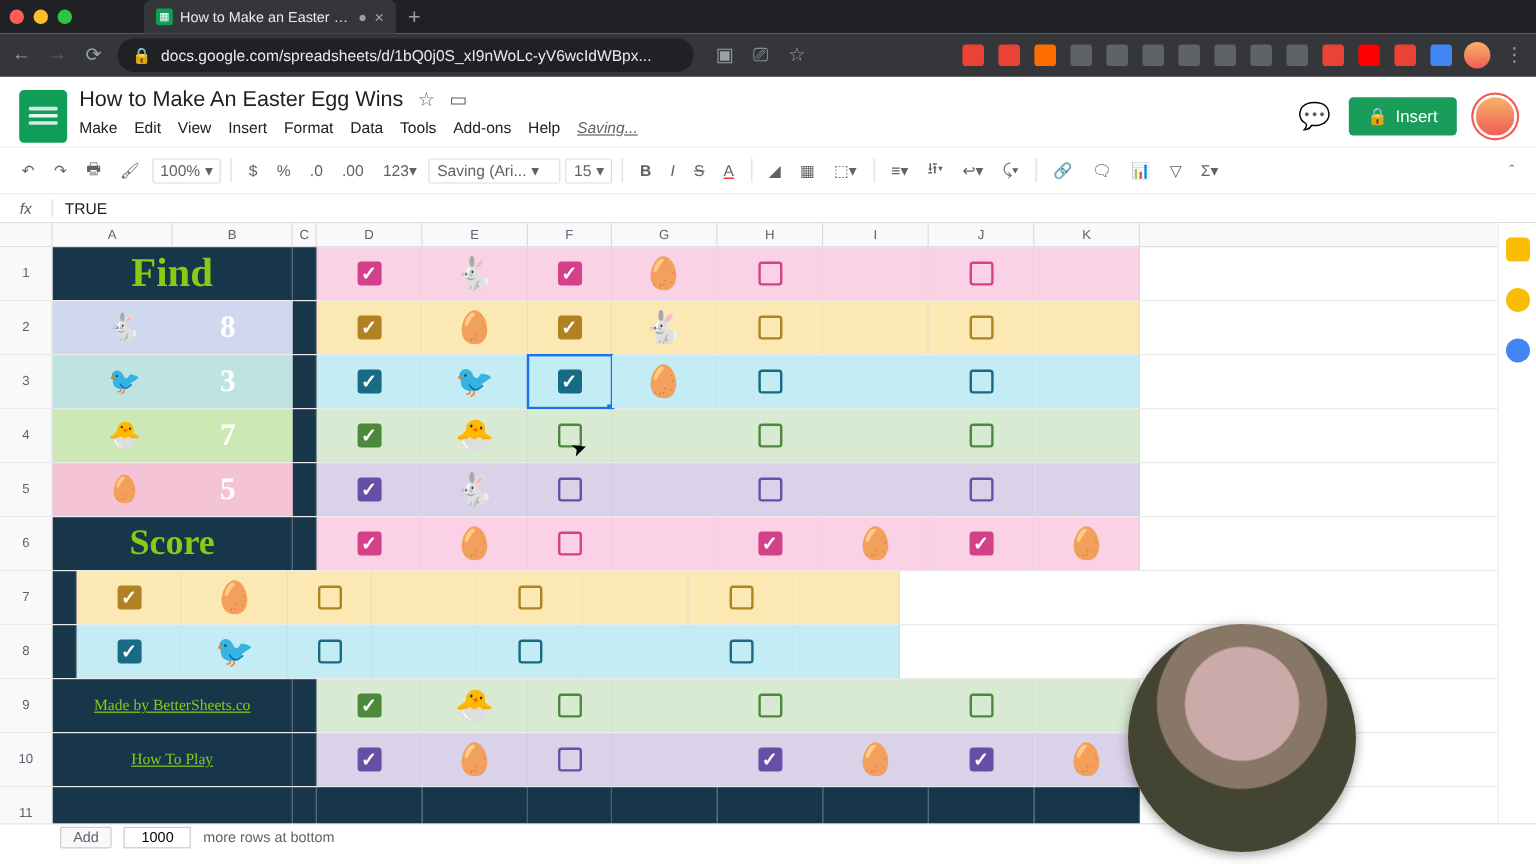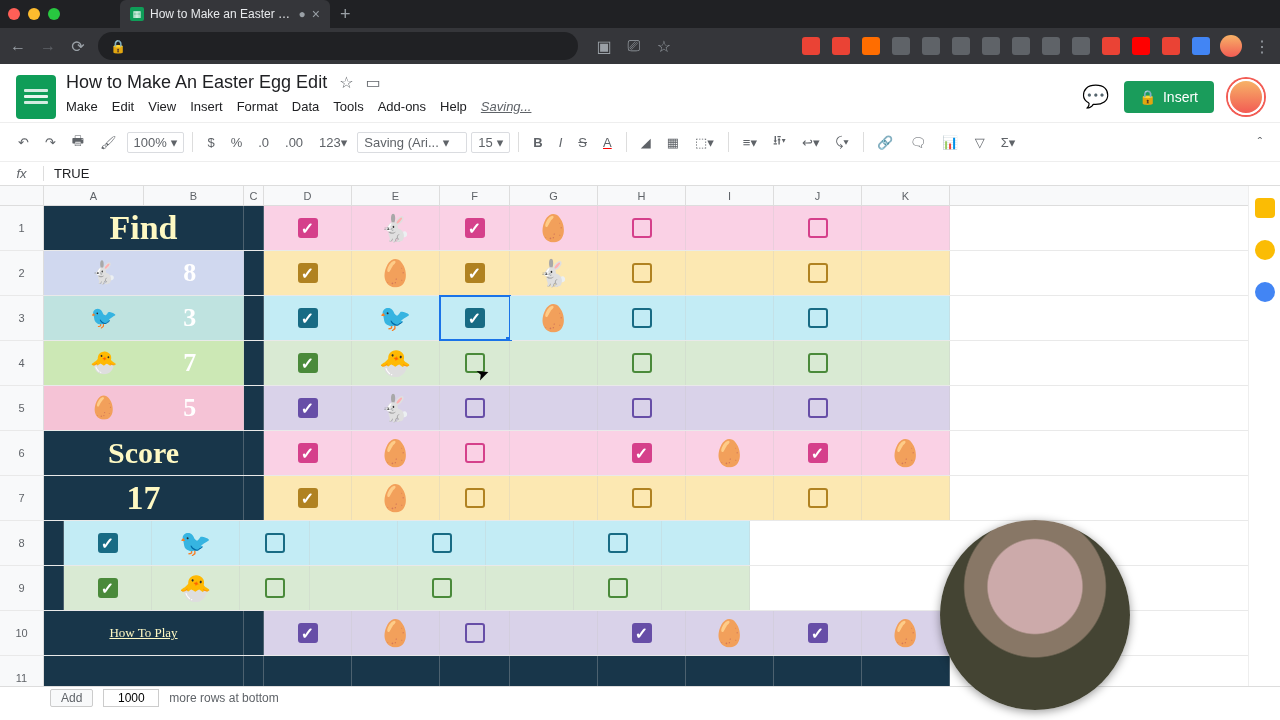--- a/index.html
+++ b/index.html
@@ -55,21 +55,21 @@
 .grid { flex:1; overflow:hidden; position:relative; }
 .col-hdrs { display:flex; height:20px; background:#f8f9fa; border-bottom:1px solid #ddd; font-size:11px; color:#5f6368; }
 .corner { width:44px; border-right:1px solid #ddd; background:#f8f9fa; }
 .ch { border-right:1px solid #ddd; text-align:center; line-height:20px; }
 .rows { display:flex; flex-direction:column; }
 .row { display:flex; height:45px; border-bottom:1px solid rgba(200,200,200,.4); }
 .rh { width:44px; background:#f8f9fa; border-right:1px solid #ddd; text-align:center; font-size:11px; color:#5f6368; display:flex; align-items:center; justify-content:center; }
 .cell { border-right:1px solid rgba(200,200,200,.3); display:flex; align-items:center; justify-content:center; font-size:20px; position:relative; }
 
 
-.dark { background:#18364a; color:#fef9c3;text-align:right; }
+.dark { background:#18364a; color:#84cc16;text-align:right; }
 .find-title { font-family: 'Comic Sans MS', cursive; font-size:34px; font-weight:bold; }
 .legend-row { font-size:22px; display:flex; align-items:center; justify-content:space-around; width:100%; padding:0 14px; }
 .legend-num { color:#fff; font-family:'Comic Sans MS',cursive; font-size:26px; font-weight:bold; }
 .score-title { font-family:'Comic Sans MS',cursive; font-size:30px; font-weight:bold; }
 .score-num { font-family:'Comic Sans MS',cursive; font-size:34px; font-weight:bold; }
 .small-txt { font-size:14px; font-family:'Comic Sans MS',cursive; }
 .link-txt { font-size:13px; text-decoration:underline; font-family:'Comic Sans MS',cursive; }
 
 
 .bg-pink { background:#fad1e5; } .bg-orange { background:#fce8b2; } .bg-blue { background:#c3ecf5; }
@@ -116,20 +116,21 @@
   </div>
   <span class="newtab">+</span>
 </div>
 
 <div class="addr-bar">
   <span class="nav-ico">←</span>
   <span class="nav-ico" style="opacity:.4;">→</span>
   <span class="nav-ico">⟳</span>
   <div class="url-cap">
     <span class="lock">🔒</span>
+    <span>docs.google.com/spreadsheets/d/1bQ0j0S_xI9nWoLc-yV6wcIdWBpx...</span>
   </div>
   <span class="nav-ico" style="margin-left:6px;">▣</span>
   <span class="nav-ico">⎚</span>
   <span class="nav-ico">☆</span>
   <div class="ext-icons" id="ext-tray">
       <div class="ext" style="background: rgb(234, 67, 53);"></div>
       <div class="ext" style="background: rgb(234, 67, 53);"></div>
       <div class="ext" style="background: rgb(255, 109, 0);"></div>
       <div class="ext" style="background: rgb(95, 99, 104);"></div>
       <div class="ext" style="background: rgb(95, 99, 104);"></div>
@@ -144,21 +145,21 @@
       <div class="ext" style="background: rgb(66, 133, 244);"></div>
     </div>
   <span class="nav-ico" style="width:22px;height:22px;border-radius:50%;background:linear-gradient(#f7b267,#f25c54);"></span>
   <span class="nav-ico">⋮</span>
 </div>
 
 <div class="app-hdr">
   <div class="sheets-logo"></div>
   <div class="title-area">
     <div class="doc-title">
-      <span>How to Make An Easter Egg Edit</span>
+      <span>How to Make An Easter Egg Wins</span>
       <span class="star">☆</span>
       <span class="folder">▭</span>
     </div>
     <div class="menubar" id="menubar">
         <span>Make</span>
         <span>Edit</span>
         <span>View</span>
         <span>Insert</span>
         <span>Format</span>
         <span>Data</span>
@@ -390,23 +391,20 @@
             <div class="cb c-pink checked"></div>
           </div>
           <div class="cell bg-pink" style="width: 88px; font-size: 26px;">🥚</div>
           <div class="cell bg-pink" style="width: 88px;">
             <div class="cb c-pink checked"></div>
           </div>
           <div class="cell bg-pink" style="width: 88px; font-size: 26px;">🥚</div>
         </div>
         <div class="row">
           <div class="rh">7</div>
-          <div class="cell dark" style="width: 200px;">
-            <span class="score-num">17</span>
-          </div>
           <div class="cell dark" style="width: 20px;"></div>
           <div class="cell bg-orange" style="width: 88px;">
             <div class="cb c-orange checked"></div>
           </div>
           <div class="cell bg-orange" style="width: 88px; font-size: 26px;">🥚</div>
           <div class="cell bg-orange" style="width: 70px;">
             <div class="cb c-orange"></div>
           </div>
           <div class="cell bg-orange" style="width: 88px;"></div>
           <div class="cell bg-orange" style="width: 88px;">
@@ -433,20 +431,23 @@
             <div class="cb c-blue"></div>
           </div>
           <div class="cell bg-blue" style="width: 88px;"></div>
           <div class="cell bg-blue" style="width: 88px;">
             <div class="cb c-blue"></div>
           </div>
           <div class="cell bg-blue" style="width: 88px;"></div>
         </div>
         <div class="row">
           <div class="rh">9</div>
+          <div class="cell dark" style="width: 200px;">
+            <span class="link-txt">Made by BetterSheets.co</span>
+          </div>
           <div class="cell dark" style="width: 20px;"></div>
           <div class="cell bg-green" style="width: 88px;">
             <div class="cb c-green checked"></div>
           </div>
           <div class="cell bg-green" style="width: 88px; font-size: 26px;">🐣</div>
           <div class="cell bg-green" style="width: 70px;">
             <div class="cb c-green"></div>
           </div>
           <div class="cell bg-green" style="width: 88px;"></div>
           <div class="cell bg-green" style="width: 88px;">

